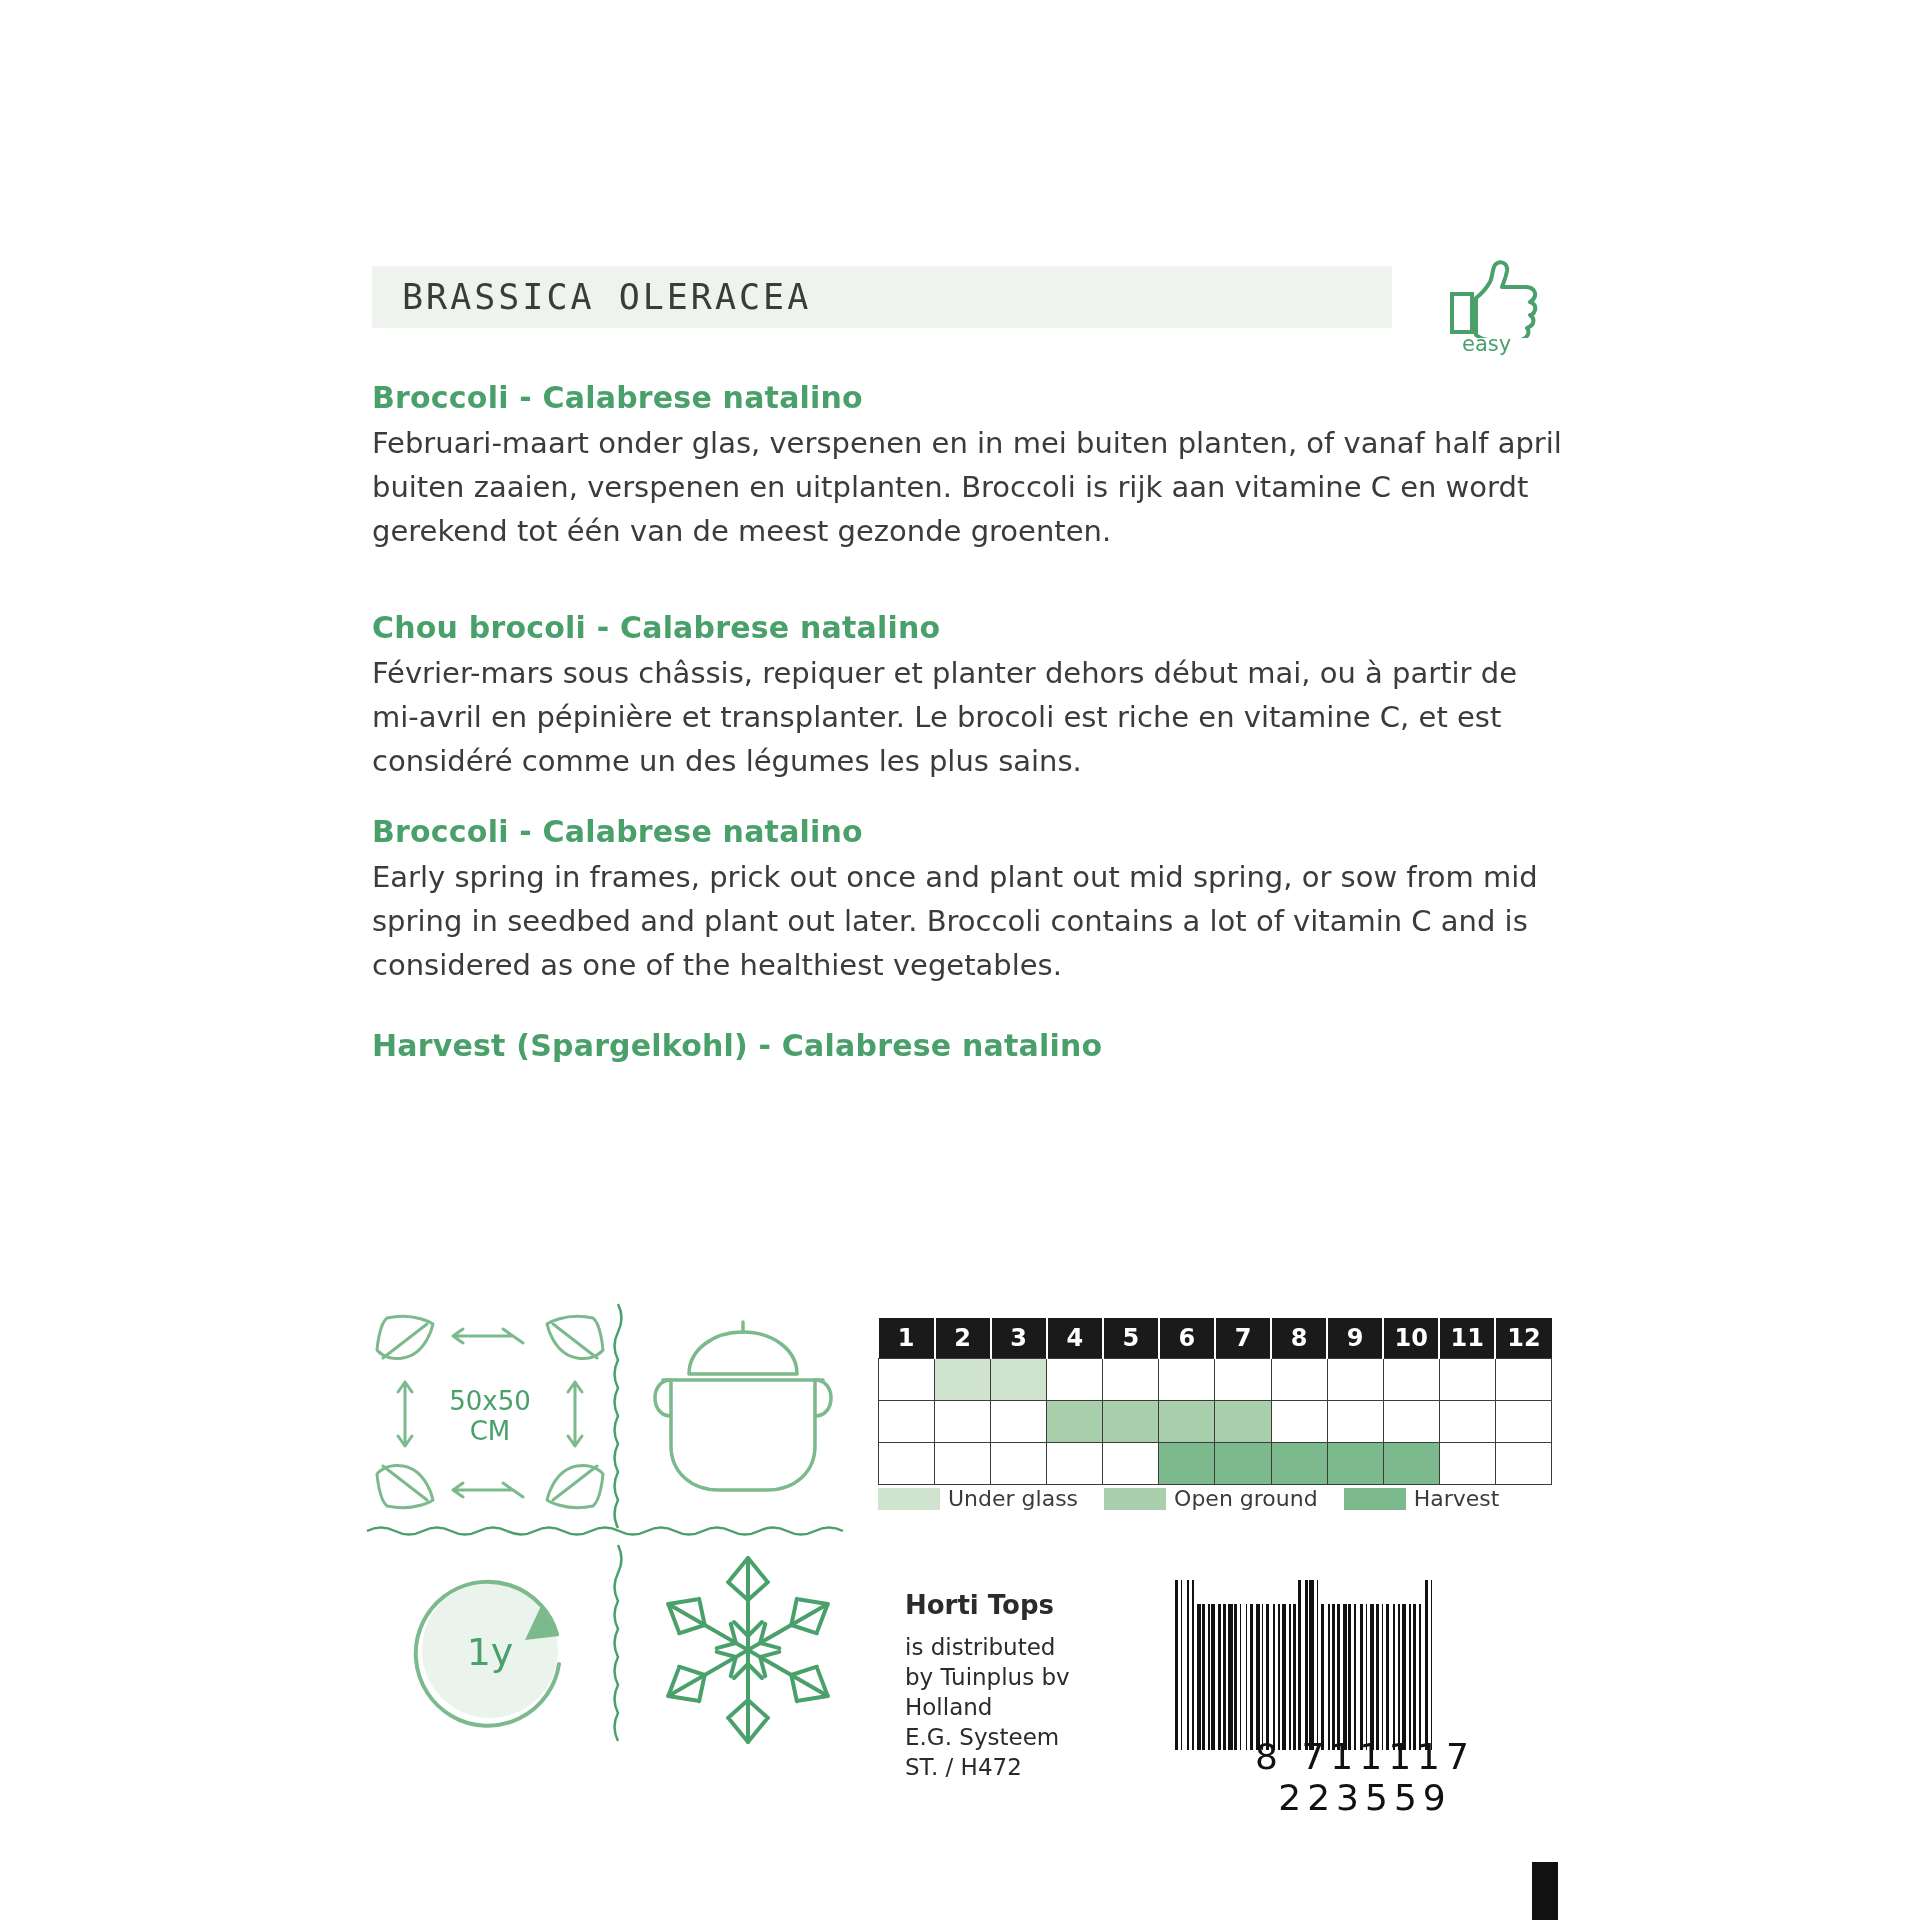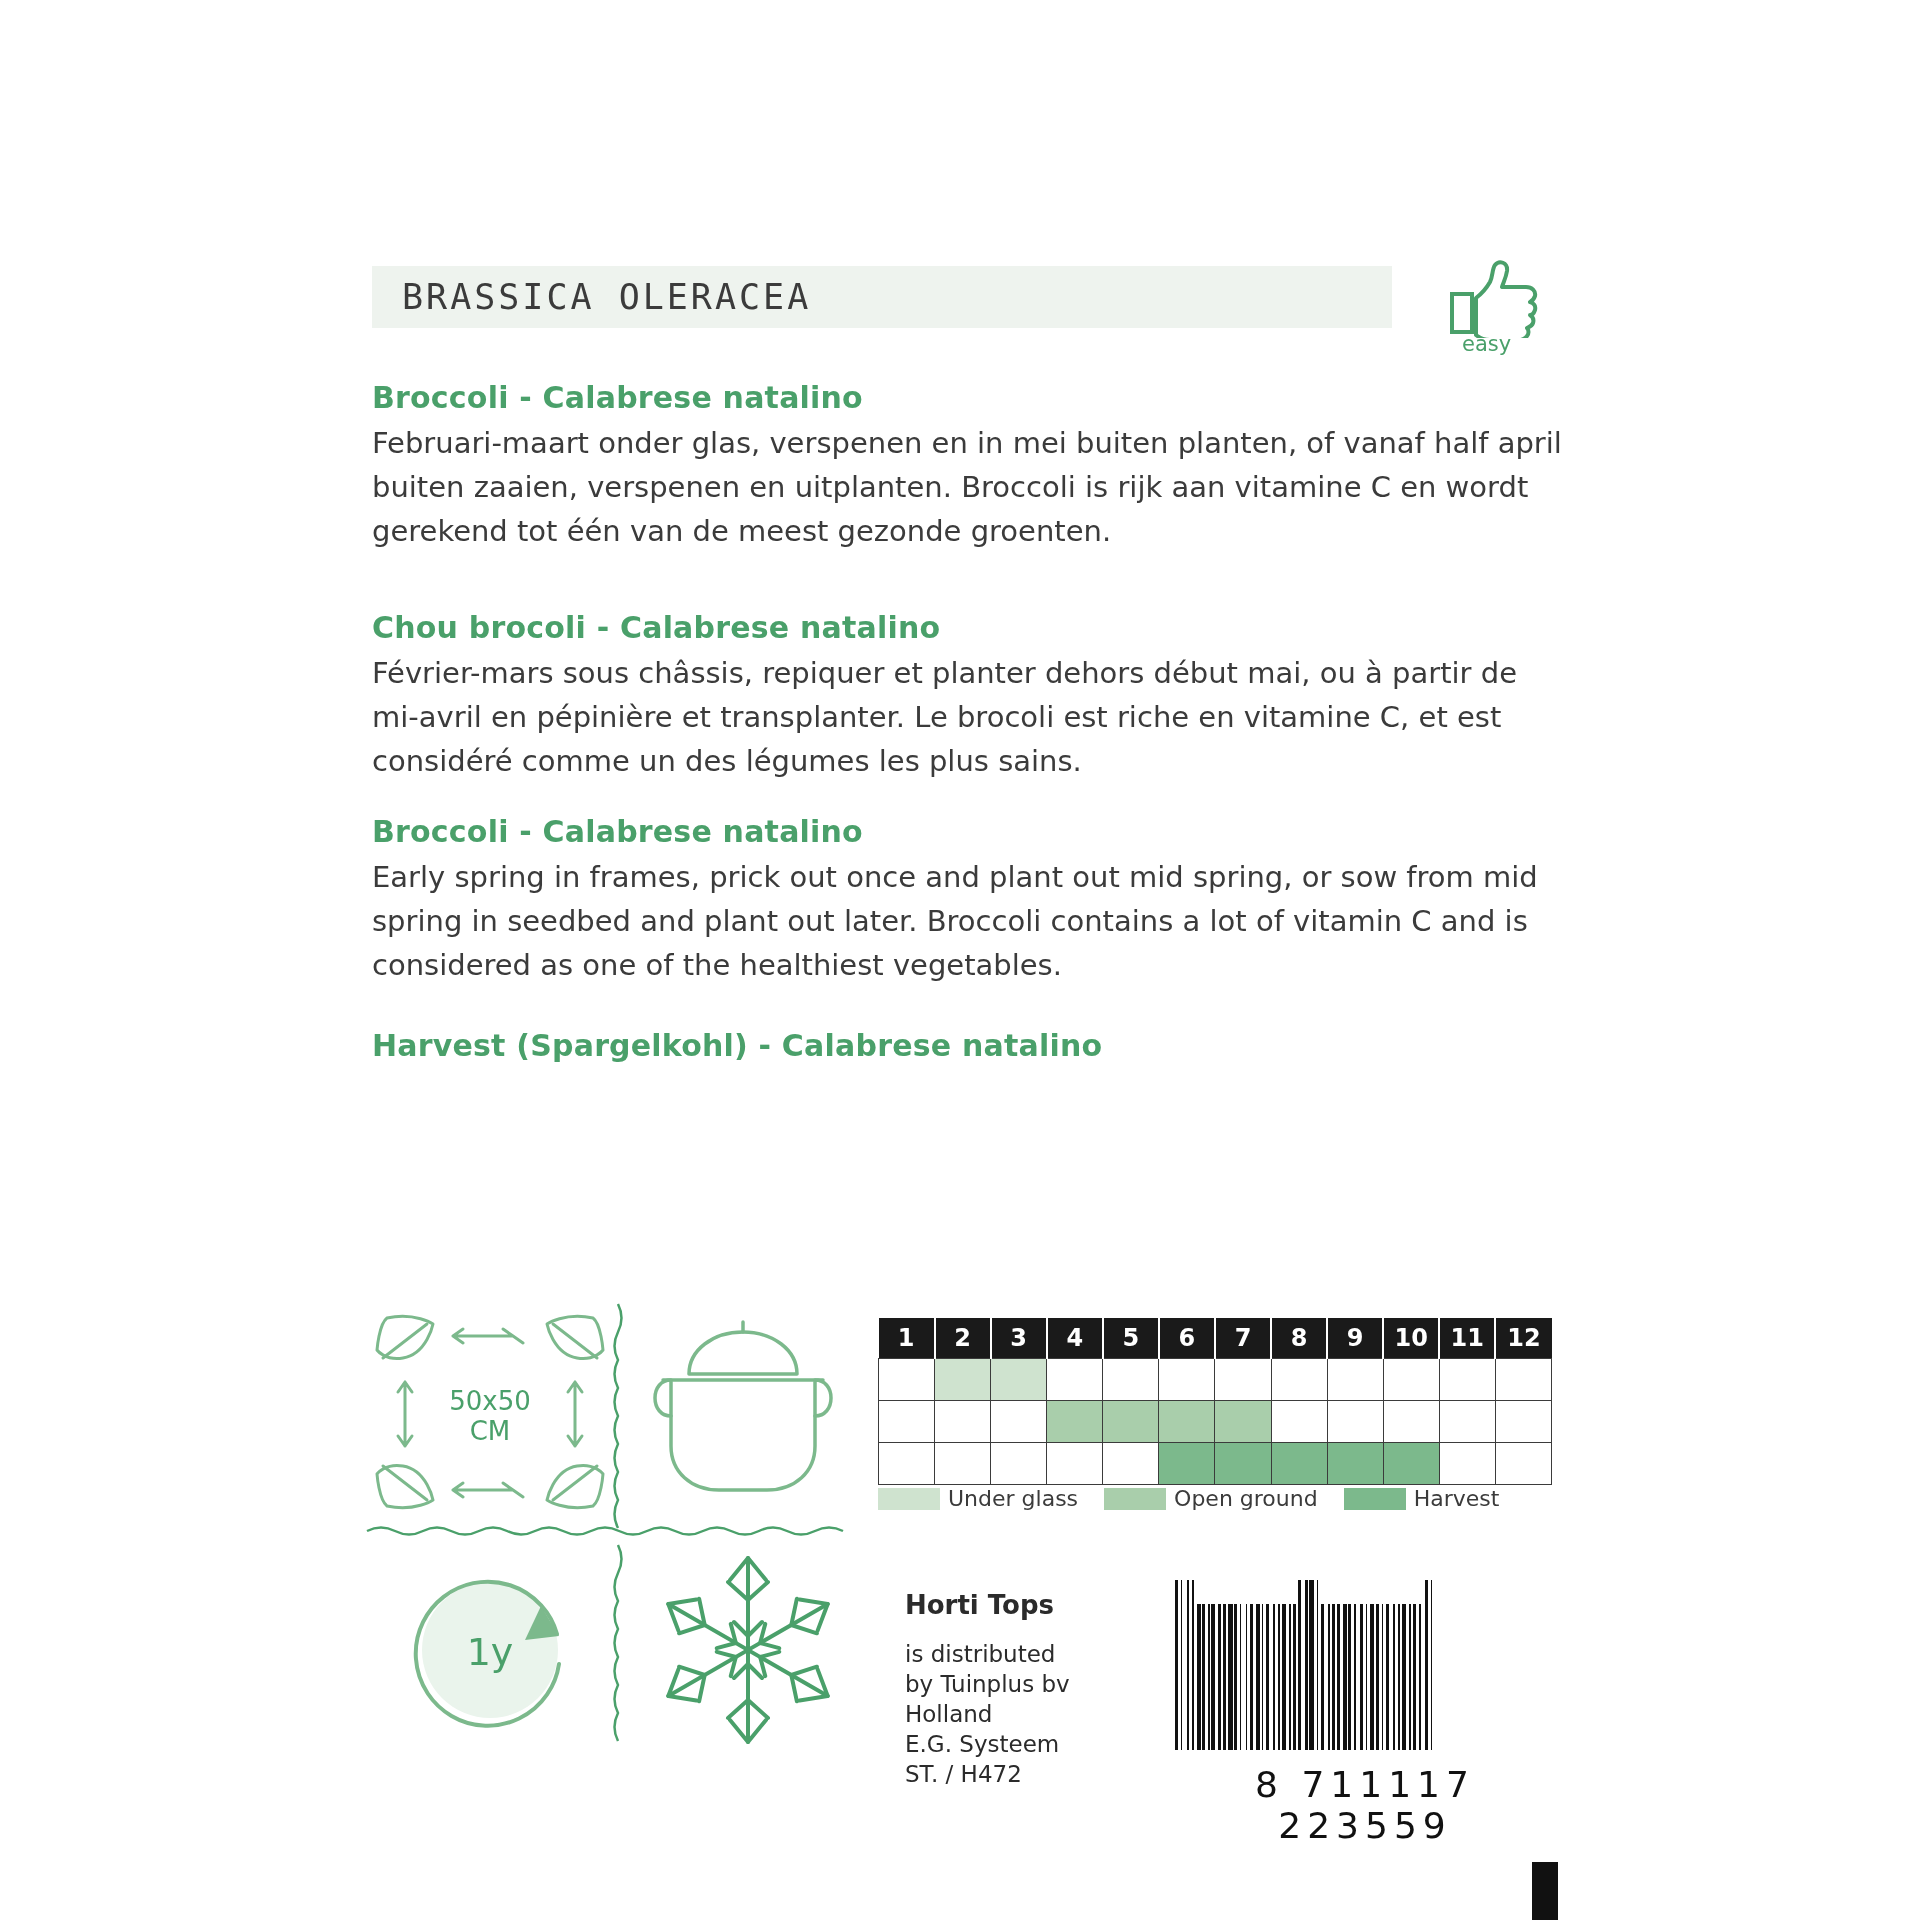--- a/index.html
+++ b/index.html
@@ -195,21 +195,21 @@
     left: 905px;
     top: 1590px;
     width: 260px;
     font-size: 23px;
     line-height: 30px;
     color: #2b2b2b;
   }
   .distributor .dist-name {
     font-weight: bold;
     font-size: 26px;
-    margin-bottom: 19px;
+    margin-bottom: 12px;
   }
 
   
   .barcode-wrap {
     position: absolute;
     left: 1175px;
     top: 1580px;
     width: 380px;
     height: 230px;
   }
@@ -223,21 +223,21 @@
   }
   .bar {
     background: #111111;
     height: 100%;
   }
   .bar.short { height: 86%; }
   .bar.space { background: transparent; }
   .barcode-digits {
     position: absolute;
     left: 0;
-    top: 184px;
+    top: 156px;
     width: 380px;
     text-align: center;
     font-size: 36px;
     letter-spacing: 6px;
     color: #111111;
     font-family: "DejaVu Sans", sans-serif;
   }
 
   .corner-mark {
     position: absolute;

